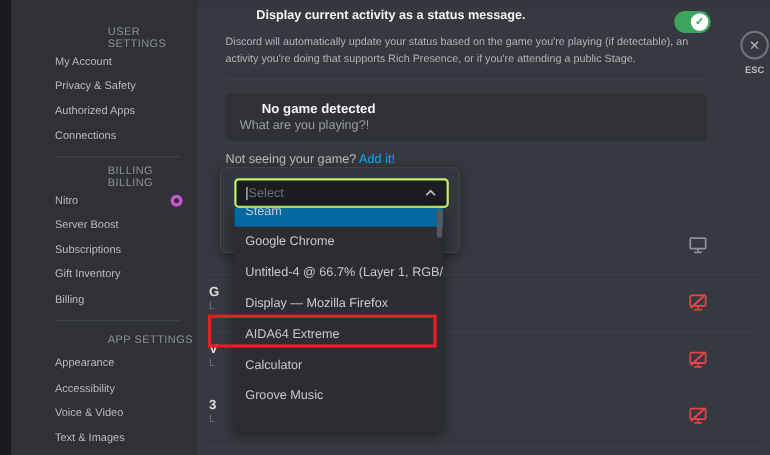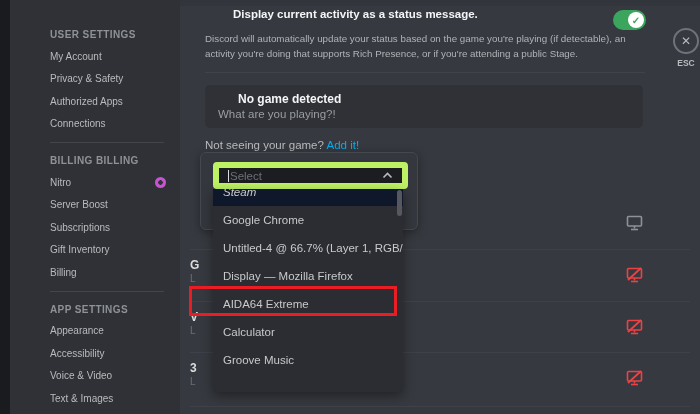--- a/index.html
+++ b/index.html
@@ -12,22 +12,22 @@
   }
   
   .left-strip { position:absolute; left:0; top:0; width:10px; height:414px; background:#1a1b1f; }
 
   
   .sidebar {
     position:absolute; left:10px; top:0; width:170px; height:414px;
     background:#2f3136; padding:24px 0 0 40px;
   }
   .sb-header {
-    height:21px; font-size:10px; font-weight:bold; letter-spacing:.4px;
-    color:#8e9297; display:flex; align-items:center;
+    height:21px; font-size:10px; font-weight:normal; letter-spacing:.4px;
+    color:#8e9297; display:flex; align-items:center;margin-left:48px;
   }
   .sb-item {
     height:22.5px; font-size:10px; color:#b9bbbe;
     display:flex; align-items:center; cursor:pointer; padding-right:14px;
   }
   .sb-divider { height:1px; background:#42454a; margin:7px 16px 7px 0; }
   .nitro-badge {
     margin-left:auto; width:11px; height:11px; border-radius:50%;
     background:radial-gradient(circle at 50% 50%, #2f3136 0 2px, #c653d2 2.5px 5.5px);
     flex:0 0 auto;
@@ -86,39 +86,39 @@
   .grow-icon { position:absolute; right:47px; top:17px; width:17px; height:16px; cursor:pointer; }
 
   
   .popout-card {
     position:absolute; left:20px; top:152px; width:218px; height:78px;
     background:#34373d; border:1px solid #44484f; border-radius:6px;
     box-shadow:0 2px 10px rgba(0,0,0,.35); z-index:2;
   }
   .select-box {
     position:absolute; left:33px; top:162px; width:195px; height:27px;
-    background:#1c1d21; border:6px solid #bef264; border-radius:4px;
+    background:#1c1d21; border:2px solid #bef264; border-radius:4px;
     display:flex; align-items:center; padding:0 9px; z-index:3; cursor:text;text-align:right;
   }
   .select-cursor { width:1px; height:12px; background:#dcddde; margin-right:1px; }
   .select-placeholder { font-size:11.5px; color:#6c7077; }
   .select-chevron { margin-left:auto; display:flex; }
 
   
   .dropdown {
     position:absolute; left:33px; top:189px; width:190px; height:203px;
     background:#2b2d32; border-radius:0 0 4px 4px; overflow:hidden;
     box-shadow:0 4px 12px rgba(0,0,0,.4); z-index:3;
   }
   .dd-inner { margin-top:-11px; }
   .dd-item {
     height:28px; display:flex; align-items:center; padding-left:10px;
     font-size:11.5px; color:#c8c9cb; cursor:pointer; white-space:nowrap;
   }
-  .dd-item.hovered { background:#0f172a;font-style:italic; }
+  .dd-item.hovered { background:#0369a1; }
   .dd-thumb {
     position:absolute; right:1px; top:1px; width:5px; height:26px;
     border-radius:2.5px; background:#55585e; cursor:pointer;
   }
 
   
   .annotation-box {
     position:absolute; left:9px; top:286px; width:208px; height:30px;
     border:3px solid #ea1c24; z-index:5; pointer-events:none;
   }

